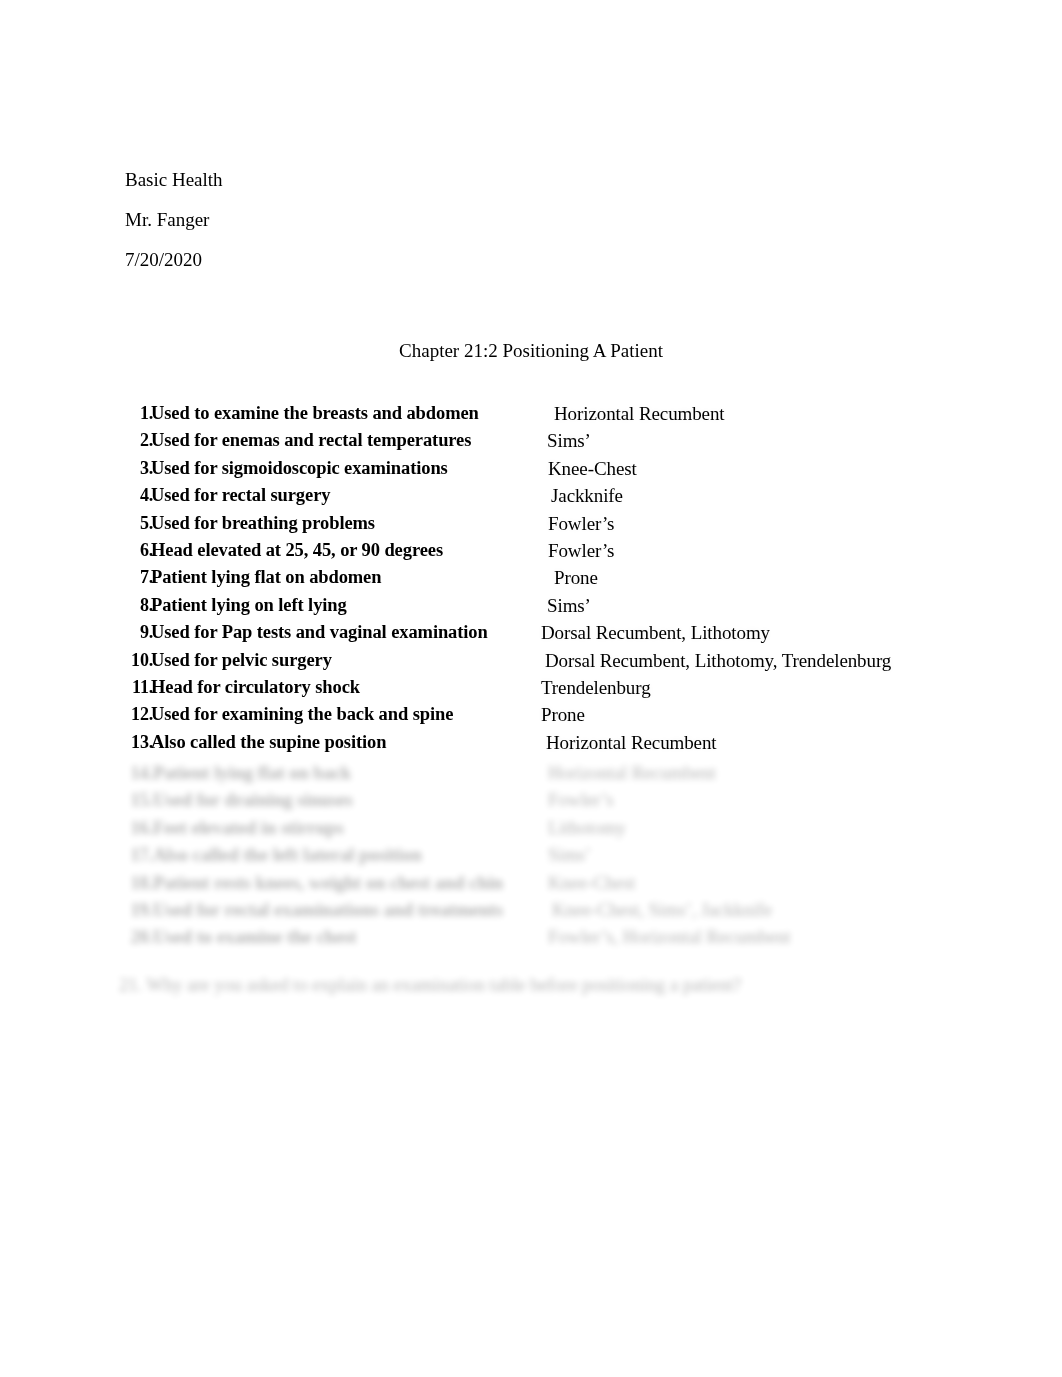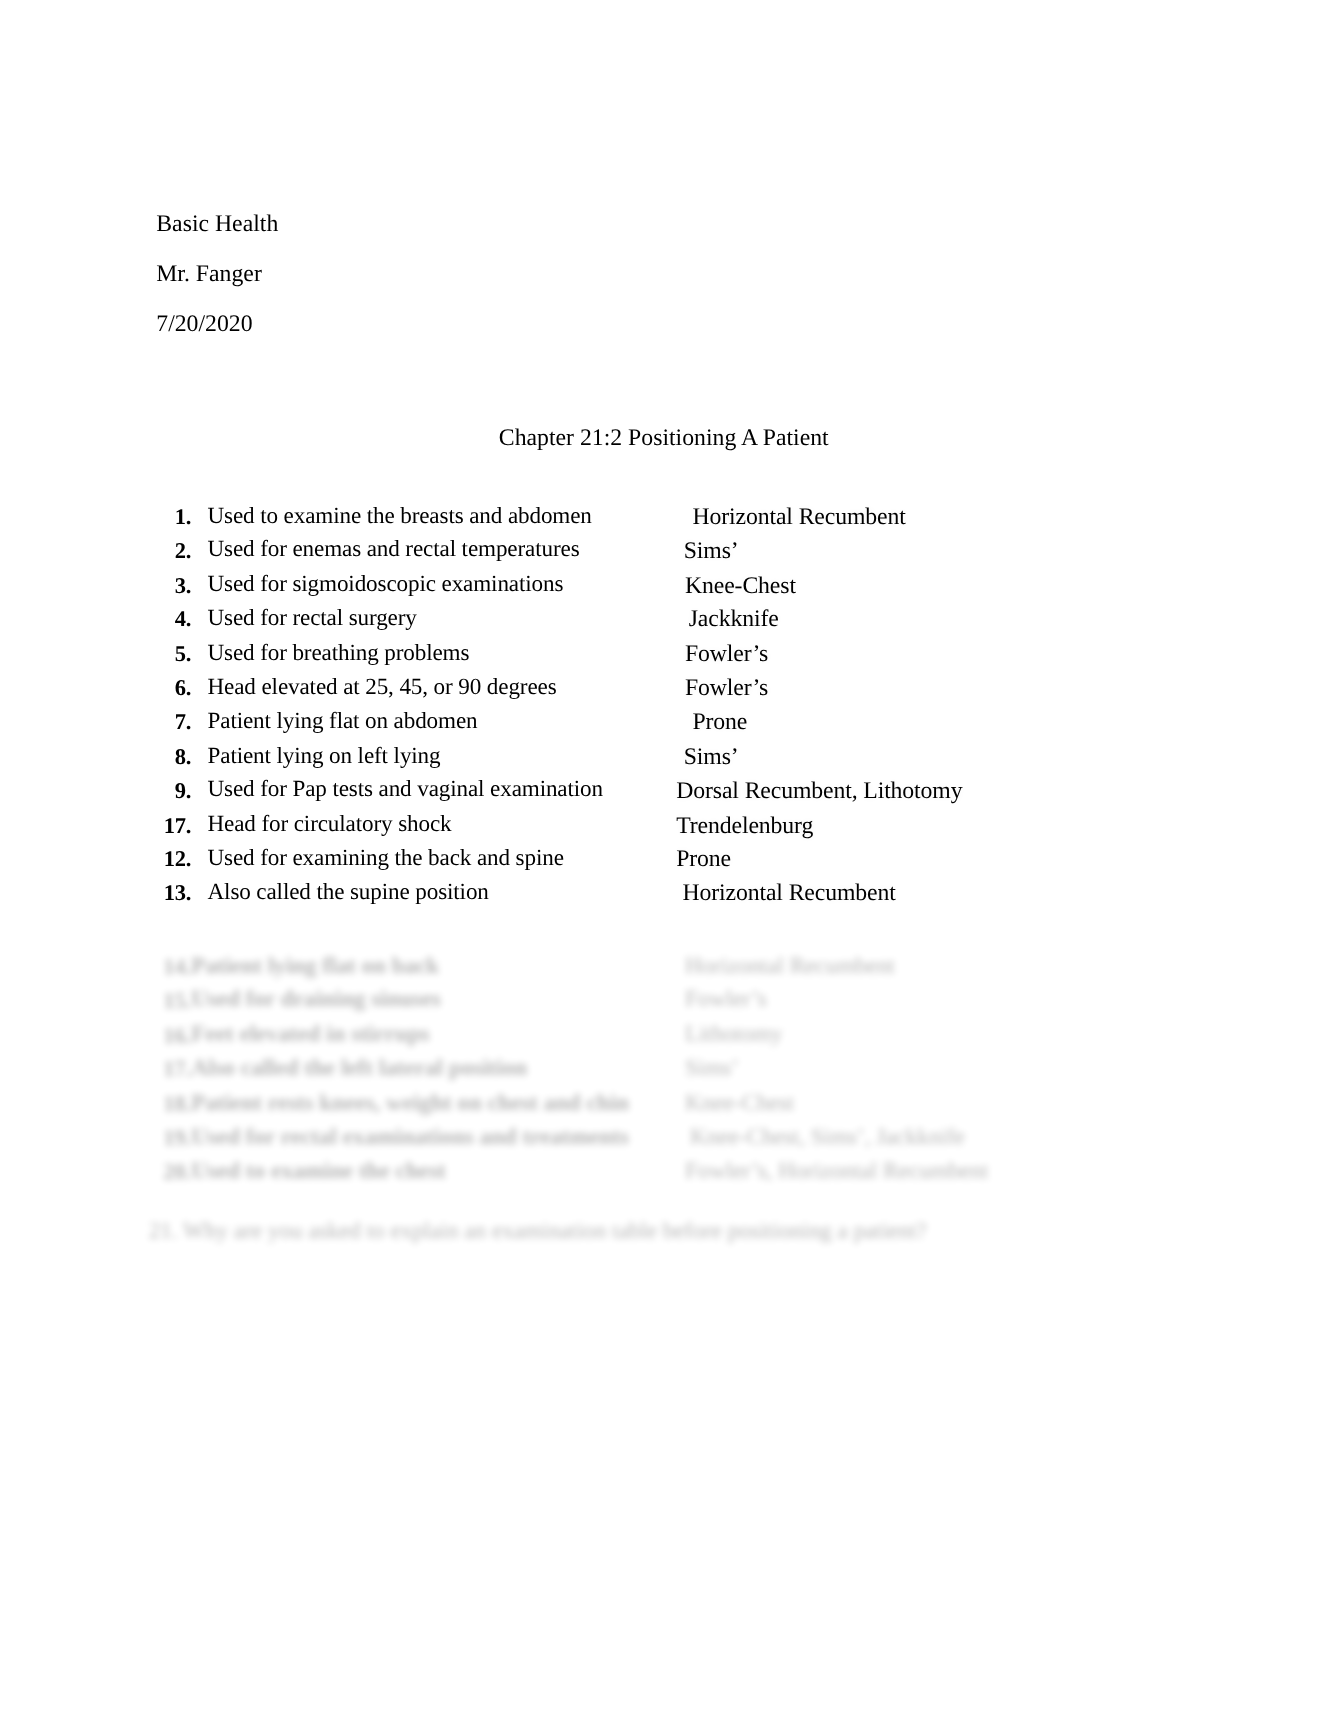--- a/index.html
+++ b/index.html
@@ -66,23 +66,23 @@
     left: 0;
     top: 0;
     width: 34px;
     text-align: right;
     font-weight: bold;
     font-size: 18px;
     letter-spacing: -0.2px;
   }
   .qa-q {
     position: absolute;
-    left: 47px;
-    top: 0;
-    font-weight: normal;
+    left: 32px;
+    top: 0;
+    font-weight: bold;
     font-size: 18.5px;
     letter-spacing: -0.1px;
     text-align: right;
   }
   .qa-a {
     position: absolute;
     top: 0;
     font-weight: normal;
     font-size: 19px;
     letter-spacing: -0.1px;
@@ -196,21 +196,26 @@
         <span class="qa-num">8.</span>
         <span class="qa-q">Patient lying on left lying</span>
         <span class="qa-a" style="left: 428px;">Sims’</span>
       </div>
       <div class="qa-row">
         <span class="qa-num">9.</span>
         <span class="qa-q">Used for Pap tests and vaginal examination</span>
         <span class="qa-a" style="left: 422px;">Dorsal Recumbent, Lithotomy</span>
       </div>
       <div class="qa-row">
-        <span class="qa-num">17.</span>
+        <span class="qa-num">10.</span>
+        <span class="qa-q">Used for pelvic surgery</span>
+        <span class="qa-a" style="left: 426px;">Dorsal Recumbent, Lithotomy, Trendelenburg</span>
+      </div>
+      <div class="qa-row">
+        <span class="qa-num">11.</span>
         <span class="qa-q">Head for circulatory shock</span>
         <span class="qa-a" style="left: 422px;">Trendelenburg</span>
       </div>
       <div class="qa-row">
         <span class="qa-num">12.</span>
         <span class="qa-q">Used for examining the back and spine</span>
         <span class="qa-a" style="left: 422px;">Prone</span>
       </div>
       <div class="qa-row">
         <span class="qa-num">13.</span>

